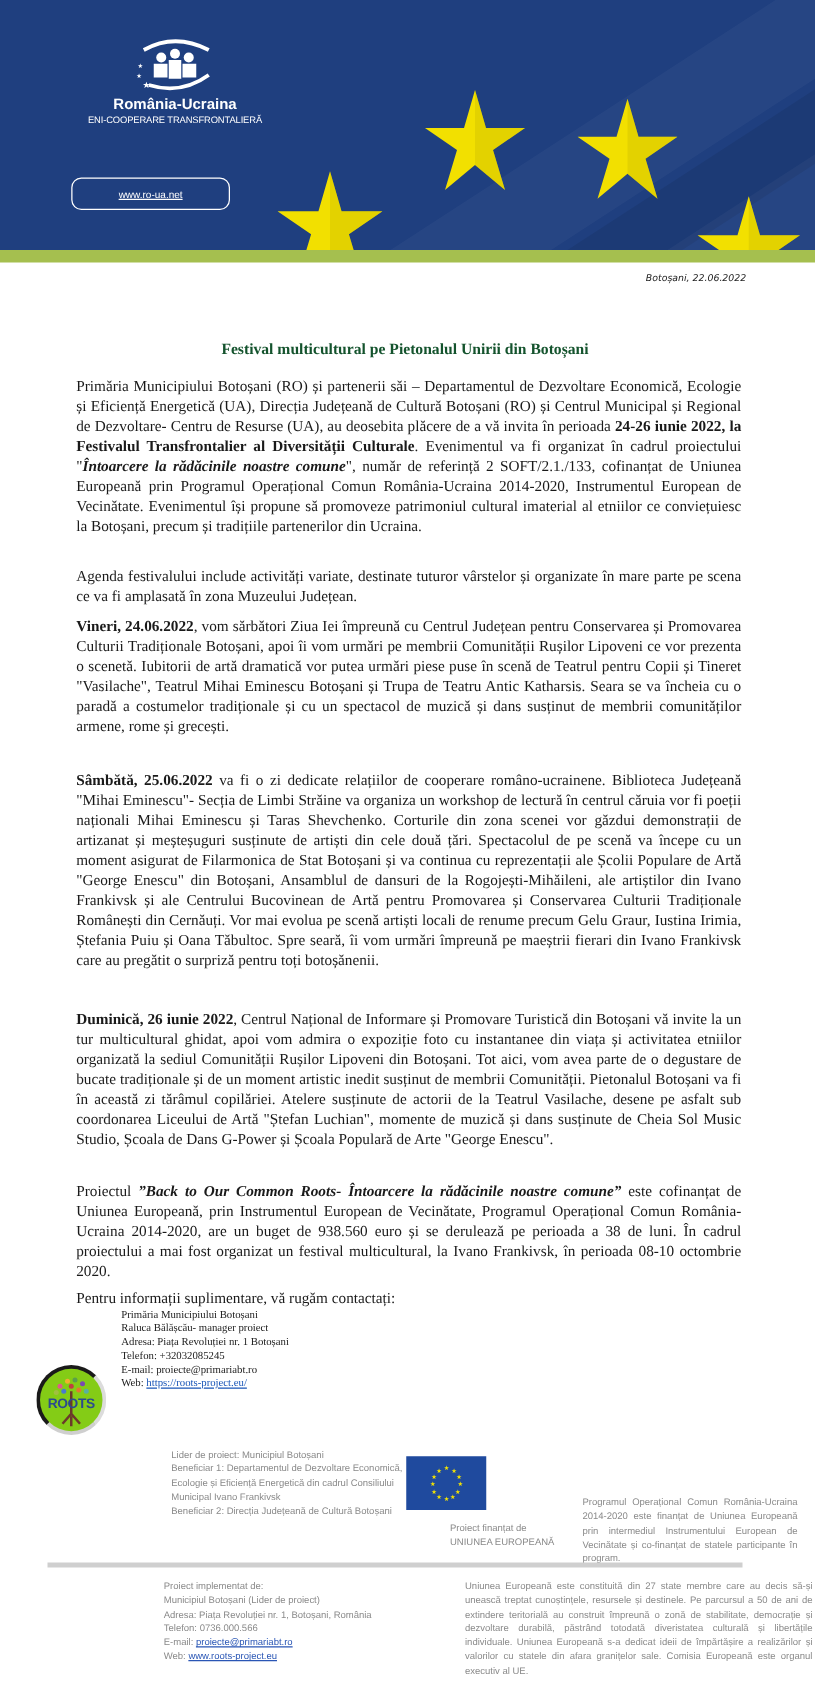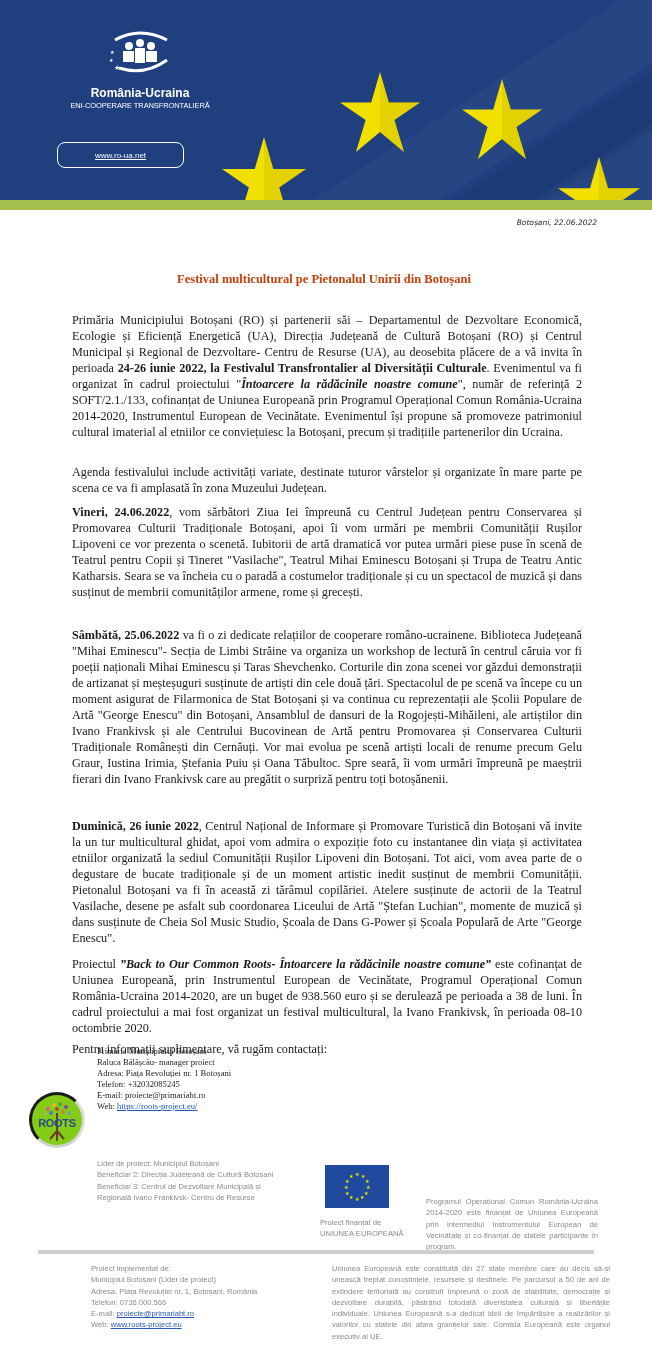--- a/index.html
+++ b/index.html
@@ -6,48 +6,48 @@
   body { width: 652px; height: 1366px; position: relative; overflow: hidden; font-family: "Liberation Serif", serif; color: #1a1a1a; }
 
   
   .banner { position: absolute; left: 0; top: 0; width: 652px; height: 200px; background: #1f3f7f; overflow: hidden; }
   .banner .stripe { position: absolute; width: 900px; height: 70px; background: rgba(255,255,255,0.035); transform: rotate(-33deg); transform-origin: left top; }
   .banner .shade { position: absolute; width: 900px; height: 50px; background: rgba(0,0,0,0.08); transform: rotate(-33deg); transform-origin: left top; }
   .banner-green { position: absolute; left: 0; top: 200px; width: 652px; height: 10px; background: #a5bf4f; }
 
   .logo { position: absolute; left: 50px; top: 30px; width: 180px; text-align: center; }
   .logo svg { display: block; margin: 0 auto; }
-  .logo .brand { font-family: "Liberation Sans", sans-serif; font-weight: bold; color: #ffffff; font-size: 12px; margin-top: 12px; }
+  .logo .brand { font-family: "Liberation Sans", sans-serif; font-weight: bold; color: #ffffff; font-size: 12px; margin-top: 2px; }
   .logo .tagline { font-family: "Liberation Sans", sans-serif; color: #ffffff; font-size: 7.5px; letter-spacing: -0.1px; margin-top: 1px; }
 
   .site-btn { position: absolute; left: 57px; top: 142px; width: 127px; height: 26px; border: 1.5px solid #ffffff; border-radius: 8px; box-sizing: border-box; color: #ffffff; font-family: "Liberation Sans", sans-serif; font-size: 8px; display: flex; align-items: center; justify-content: center; text-decoration: underline; }
 
   .star { position: absolute; }
 
   
   .date { position: absolute; right: 55px; top: 218px; font-family: "DejaVu Sans", sans-serif; font-size: 7.5px; color: #222; font-style: italic; }
-  .title { position: absolute; left: 0; width: 648px; top: 272px; text-align: center; color: #c2410c; font-weight: bold; font-size: 12.5px; }
+  .title { position: absolute; left: 0; width: 648px; top: 272px; text-align: center; color: #14532d; font-weight: bold; font-size: 12.5px; }
 
   .content { position: absolute; left: 57px; width: 540px; font-size: 12.2px; line-height: 16px; text-align: justify; }
-  .content p { margin: 15px; }
+  .content p { margin: 4px; }
   .p1 { top: 297px; }
   .p2 { top: 449px; }
   .p3 { top: 489px; }
   .p4 { top: 612px; }
   .p5 { top: 803px; }
   .p6 { top: 941px; }
   .p7 { top: 1026px; }
 
   .contact { position: absolute; left: 97px; top: 1046px; font-size: 8.6px; line-height: 11px; color: #222; }
   .contact a { color: #1a56b8; text-decoration: underline; }
 
   
   .footer-logo { position: absolute; left: 29px; top: 1092px; width: 56px; height: 56px; border-radius: 50%; border: 3px solid #1a1a1a; border-right-color: #dcdcdc; border-bottom-color: #cfcfcf; box-sizing: border-box; background: #84cc16; overflow: hidden; }
   .footer-logo .roots-text { position: absolute; left: 0; width: 100%; top: 22px; text-align: center; font-family: "Liberation Sans", sans-serif; font-weight: bold; color: #2b4a8f; font-size: 11px; letter-spacing: -0.3px; }
-  .footer-col { position: absolute; font-family: "Liberation Sans", sans-serif; color: #8a8a8a; font-size: 7.6px; line-height: 11.3px; }
+  .footer-col { position: absolute; font-family: "Liberation Sans", sans-serif; color: #8a8a8a; font-size: 7.6px; line-height: 11.3px; margin-left: 40px; }
   .f-left { left: 97px; top: 1158px; width: 200px; }
   .f-eu-caption { left: 320px; top: 1217px; width: 110px; }
   .f-right { left: 426px; top: 1196px; width: 172px; text-align: justify; }
   .eu-flag { position: absolute; left: 325px; top: 1165px; width: 64px; height: 43px; background: #1f4a9e; }
   .sep { position: absolute; left: 38px; width: 556px; height: 4px; background: #cfcfcf; }
   .sep1 { top: 1250px; }
   .f-impl { left: 91px; top: 1263px; width: 215px; }
   .f-impl a { color: #2a56b5; text-decoration: underline; }
   .f-eu-text { left: 332px; top: 1263px; width: 278px; text-align: justify; }
 </style>
@@ -151,22 +151,22 @@
     <circle cx="25" cy="14" r="2" fill="#c04040"></circle>
       <circle cx="37" cy="18" r="2" fill="#5ab0a0"></circle>
     <circle cx="13" cy="19" r="2" fill="#a0c040"></circle>
     <path d="M25 18 L25 36 M25 36 L18 44 M25 36 L32 44 M25 38 L25 46" stroke="#6b3a2a" stroke-width="2" fill="none"></path>
   </svg>
   <div class="roots-text">ROOTS</div>
 </div>
 
 <div class="footer-col f-left">
   <div>Lider de proiect: Municipiul Botoșani</div>
+  <div>Beneficiar 1: Departamentul de Dezvoltare Economică, Ecologie și Eficiență Energetică din cadrul Consiliului Municipal Ivano Frankivsk</div>
   <div>Beneficiar 2: Direcția Județeană de Cultură Botoșani</div>
-  <div>Beneficiar 3: Centrul de Dezvoltare Municipală și Regională Ivano Frankivsk- Centru de Resurse</div>
 </div>
 
 <div class="eu-flag">
   <svg width="64" height="43" viewBox="0 0 64 43">
     <g fill="#f5e400" font-size="5">
       <text x="30" y="11">★</text>
         <text x="36" y="13">★</text>
         <text x="40" y="18">★</text>
       <text x="41" y="24">★</text>
         <text x="39" y="30">★</text>

